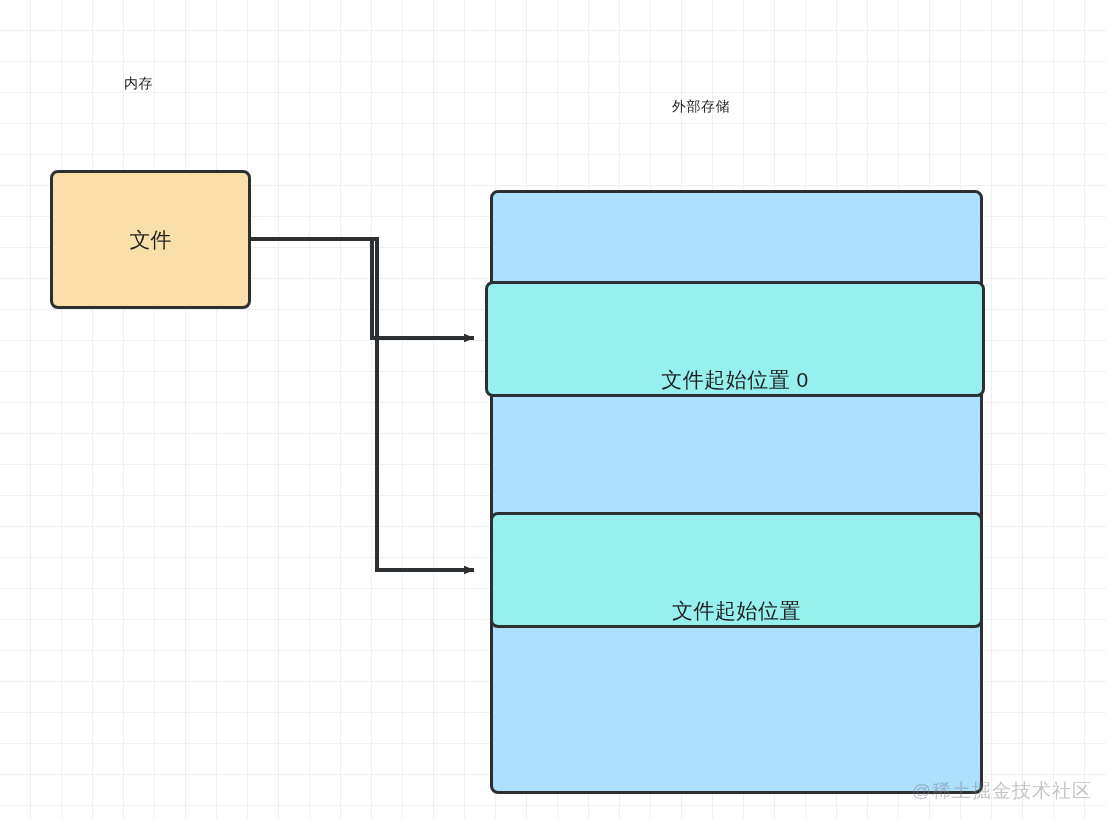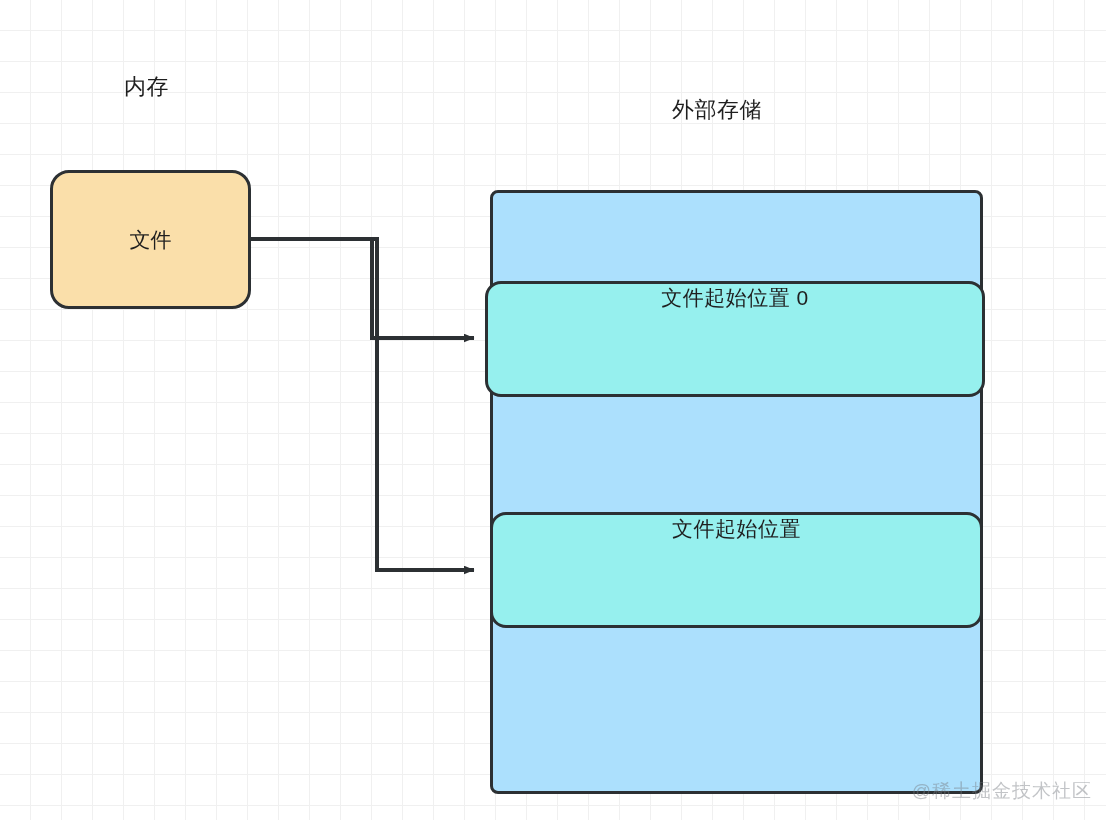--- a/index.html
+++ b/index.html
@@ -28,21 +28,21 @@
       31px 31px,
       31px 31px,
       155px 155px,
       155px 155px;
     background-position: -1px -1px, -1px -1px, -1px -1px, -1px -1px;
   }
 
   .label {
     position: absolute;
     color: #1f1f1f;
-    font-size: 22px;
+    font-size: 14px;
     line-height: 1;
     white-space: nowrap;
     letter-spacing: 0.5px;
   }
 
   #label-memory  { left: 124px; top: 76px; }
   #label-storage { left: 672px; top: 99px; }
 
   .node {
     position: absolute;
@@ -53,42 +53,42 @@
     align-items: center;
     justify-content: center;
   }
 
   #node-file {
     left: 50px;
     top: 170px;
     width: 201px;
     height: 139px;
     background: #fadfaa;
-    border-radius: 19px;
+    border-radius: 8px;
   }
   #node-file .node-text { font-size: 21px; color: #1f1f1f; }
 
   #storage-container {
     left: 490px;
     top: 190px;
     width: 493px;
     height: 604px;
     background: #ace0fd;
     border-radius: 8px;
     display: block;
   }
 
   .band {
     position: absolute;
     box-sizing: border-box;
     border: 3px solid #2c3033;
-    border-radius: 16px;
+    border-radius: 8px;
     background: #96f0ee;
     display: flex;
-    align-items: flex-start;
+    align-items: flex-end;
     justify-content: center;
   }
   .band-text {
     font-size: 21px;
     color: #1f1f1f;
     letter-spacing: 0.5px;
     white-space: nowrap;
   }
 
   #band-start { left: 485px; top: 281px; width: 500px; height: 116px; }

